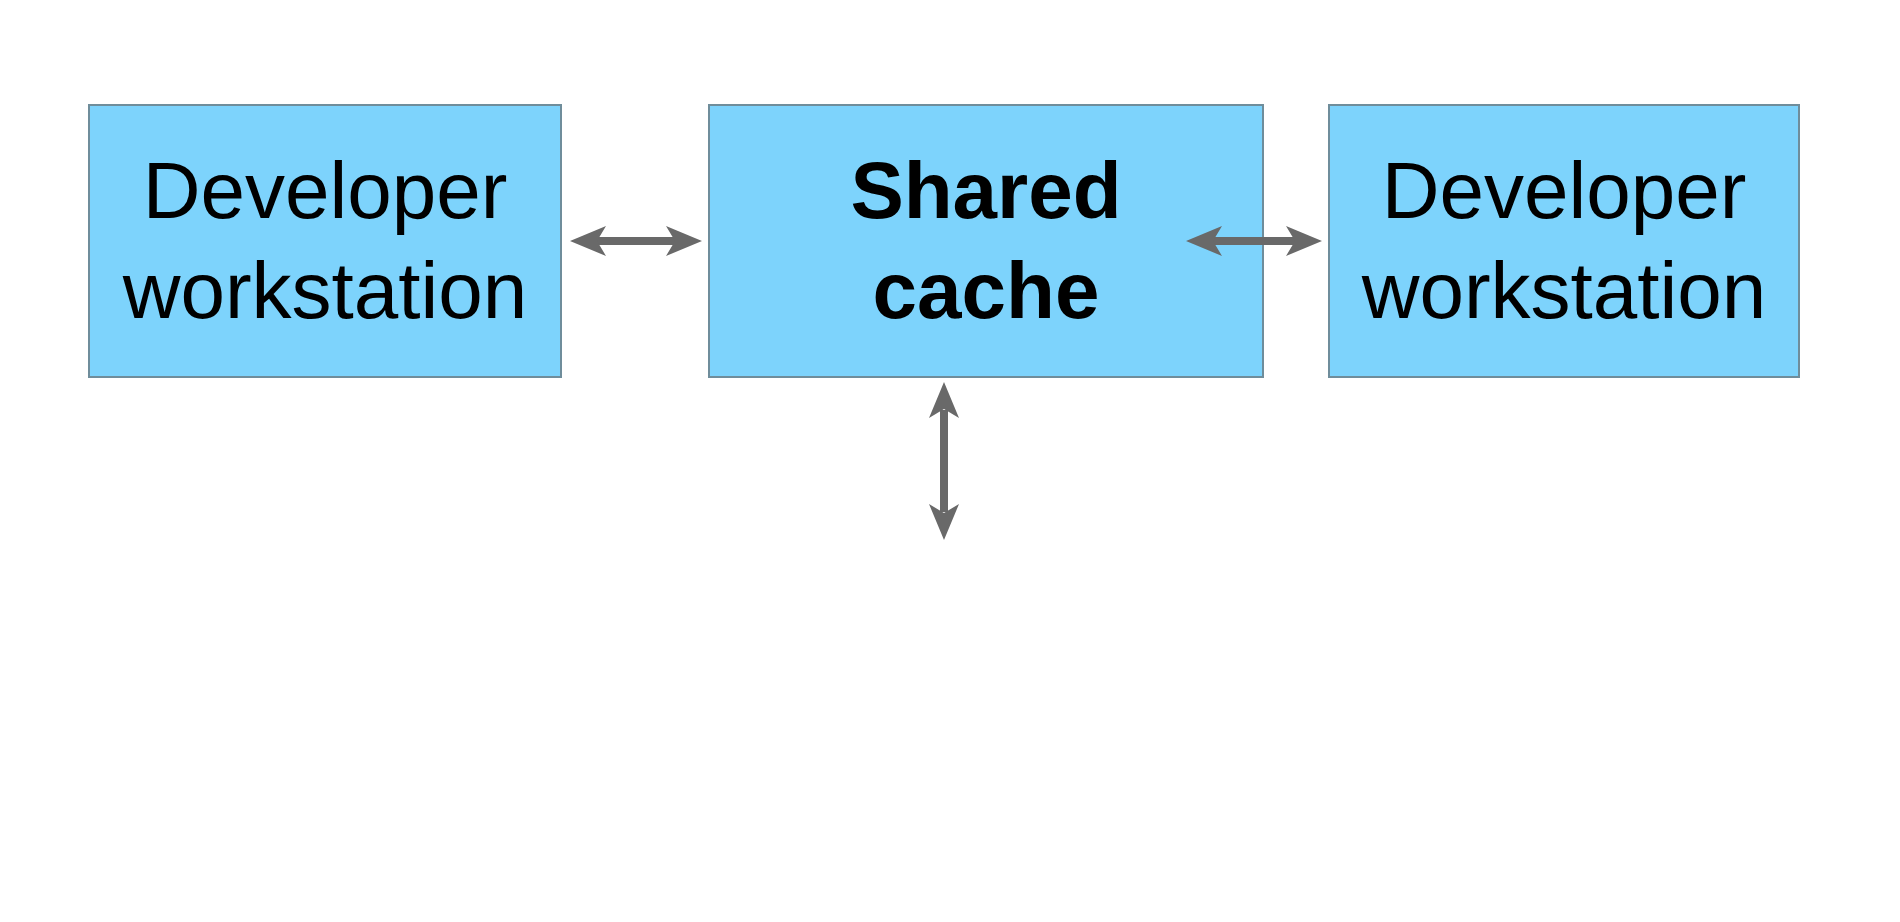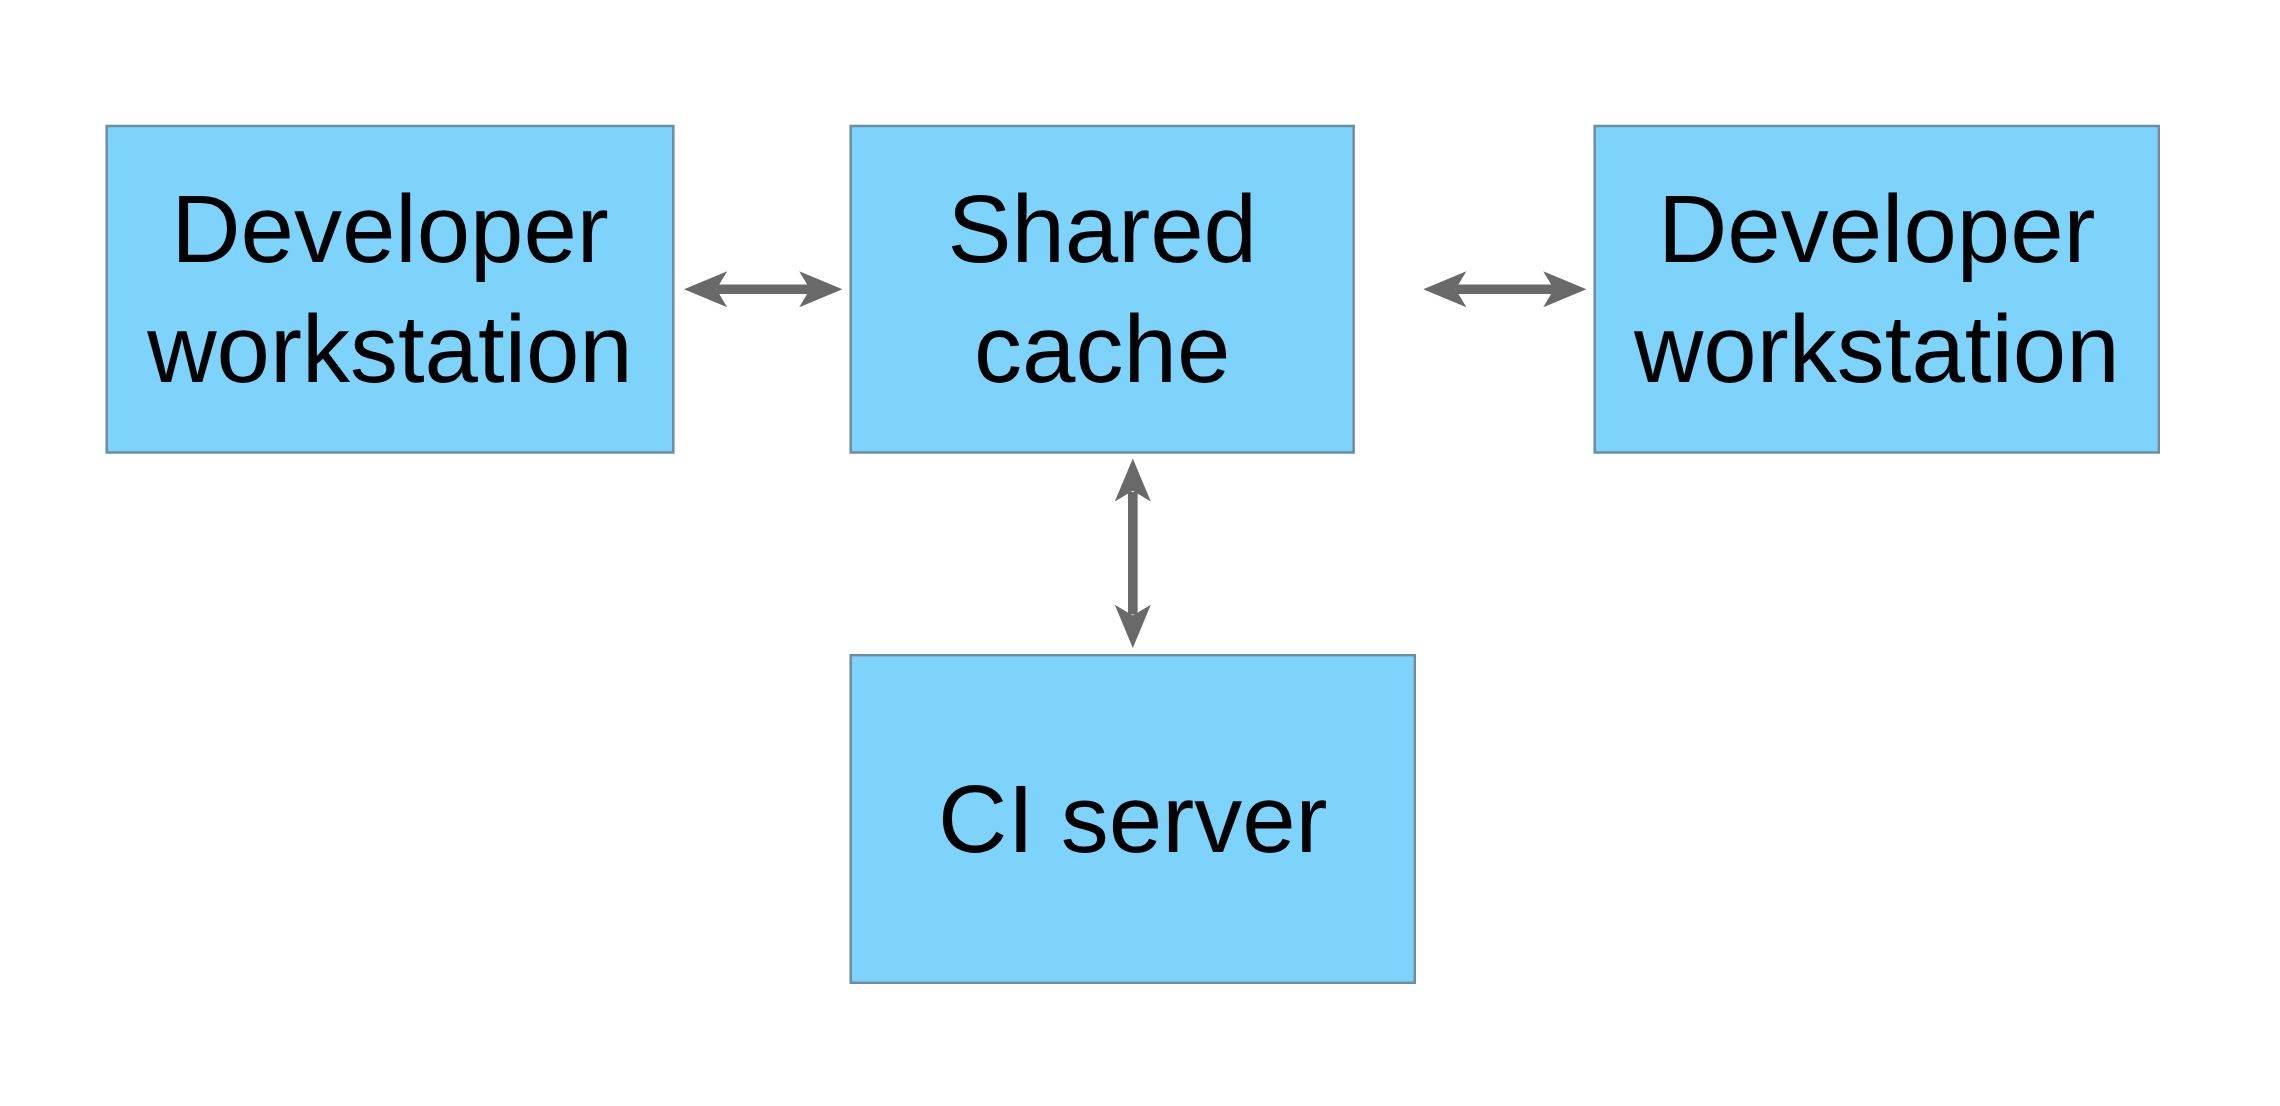--- a/index.html
+++ b/index.html
@@ -26,21 +26,21 @@
   }
   .node-label {
     font-size: 80px;
     line-height: 1.25;
     color: #000000;
     text-align: center;
     white-space: pre-line;
     letter-spacing: 0px;
   }
   .node-dev-left   { left: 88px;   top: 104px; width: 474px; height: 274px; }
-  .node-shared     { left: 708px;  top: 104px; width: 421px; height: 274px; }
+  .node-shared     { left: 708px;  top: 104px; width: 556px; height: 274px; font-weight: bold; }
   .node-dev-right  { left: 1328px; top: 104px; width: 472px; height: 274px; }
   .node-ci         { left: 708px;  top: 545px; width: 472px; height: 275px; }
   .edges-layer {
     position: absolute;
     left: 0; top: 0;
     width: 1900px;
     height: 922px;
     pointer-events: none;
   }
 </style>
@@ -57,23 +57,20 @@
   <div class="node node-shared">
     <div class="node-label">Shared
 cache</div>
   </div>
 
   <div class="node node-dev-right">
     <div class="node-label">Developer
 workstation</div>
   </div>
 
-  <div class="node node-ci">
-    <div class="node-label">CI server</div>
-  </div>
 
   <svg class="edges-layer" width="1900" height="922" viewBox="0 0 1900 922" xmlns="http://www.w3.org/2000/svg">
 
     <g fill="#696969" stroke="none">
       <line x1="597" y1="241" x2="675" y2="241" stroke="#696969" stroke-width="8"></line>
       <polygon points="570,241 606,226 597,241 606,256"></polygon>
       <polygon points="702,241 666,226 675,241 666,256"></polygon>
     </g>
 
     <g fill="#696969" stroke="none">

